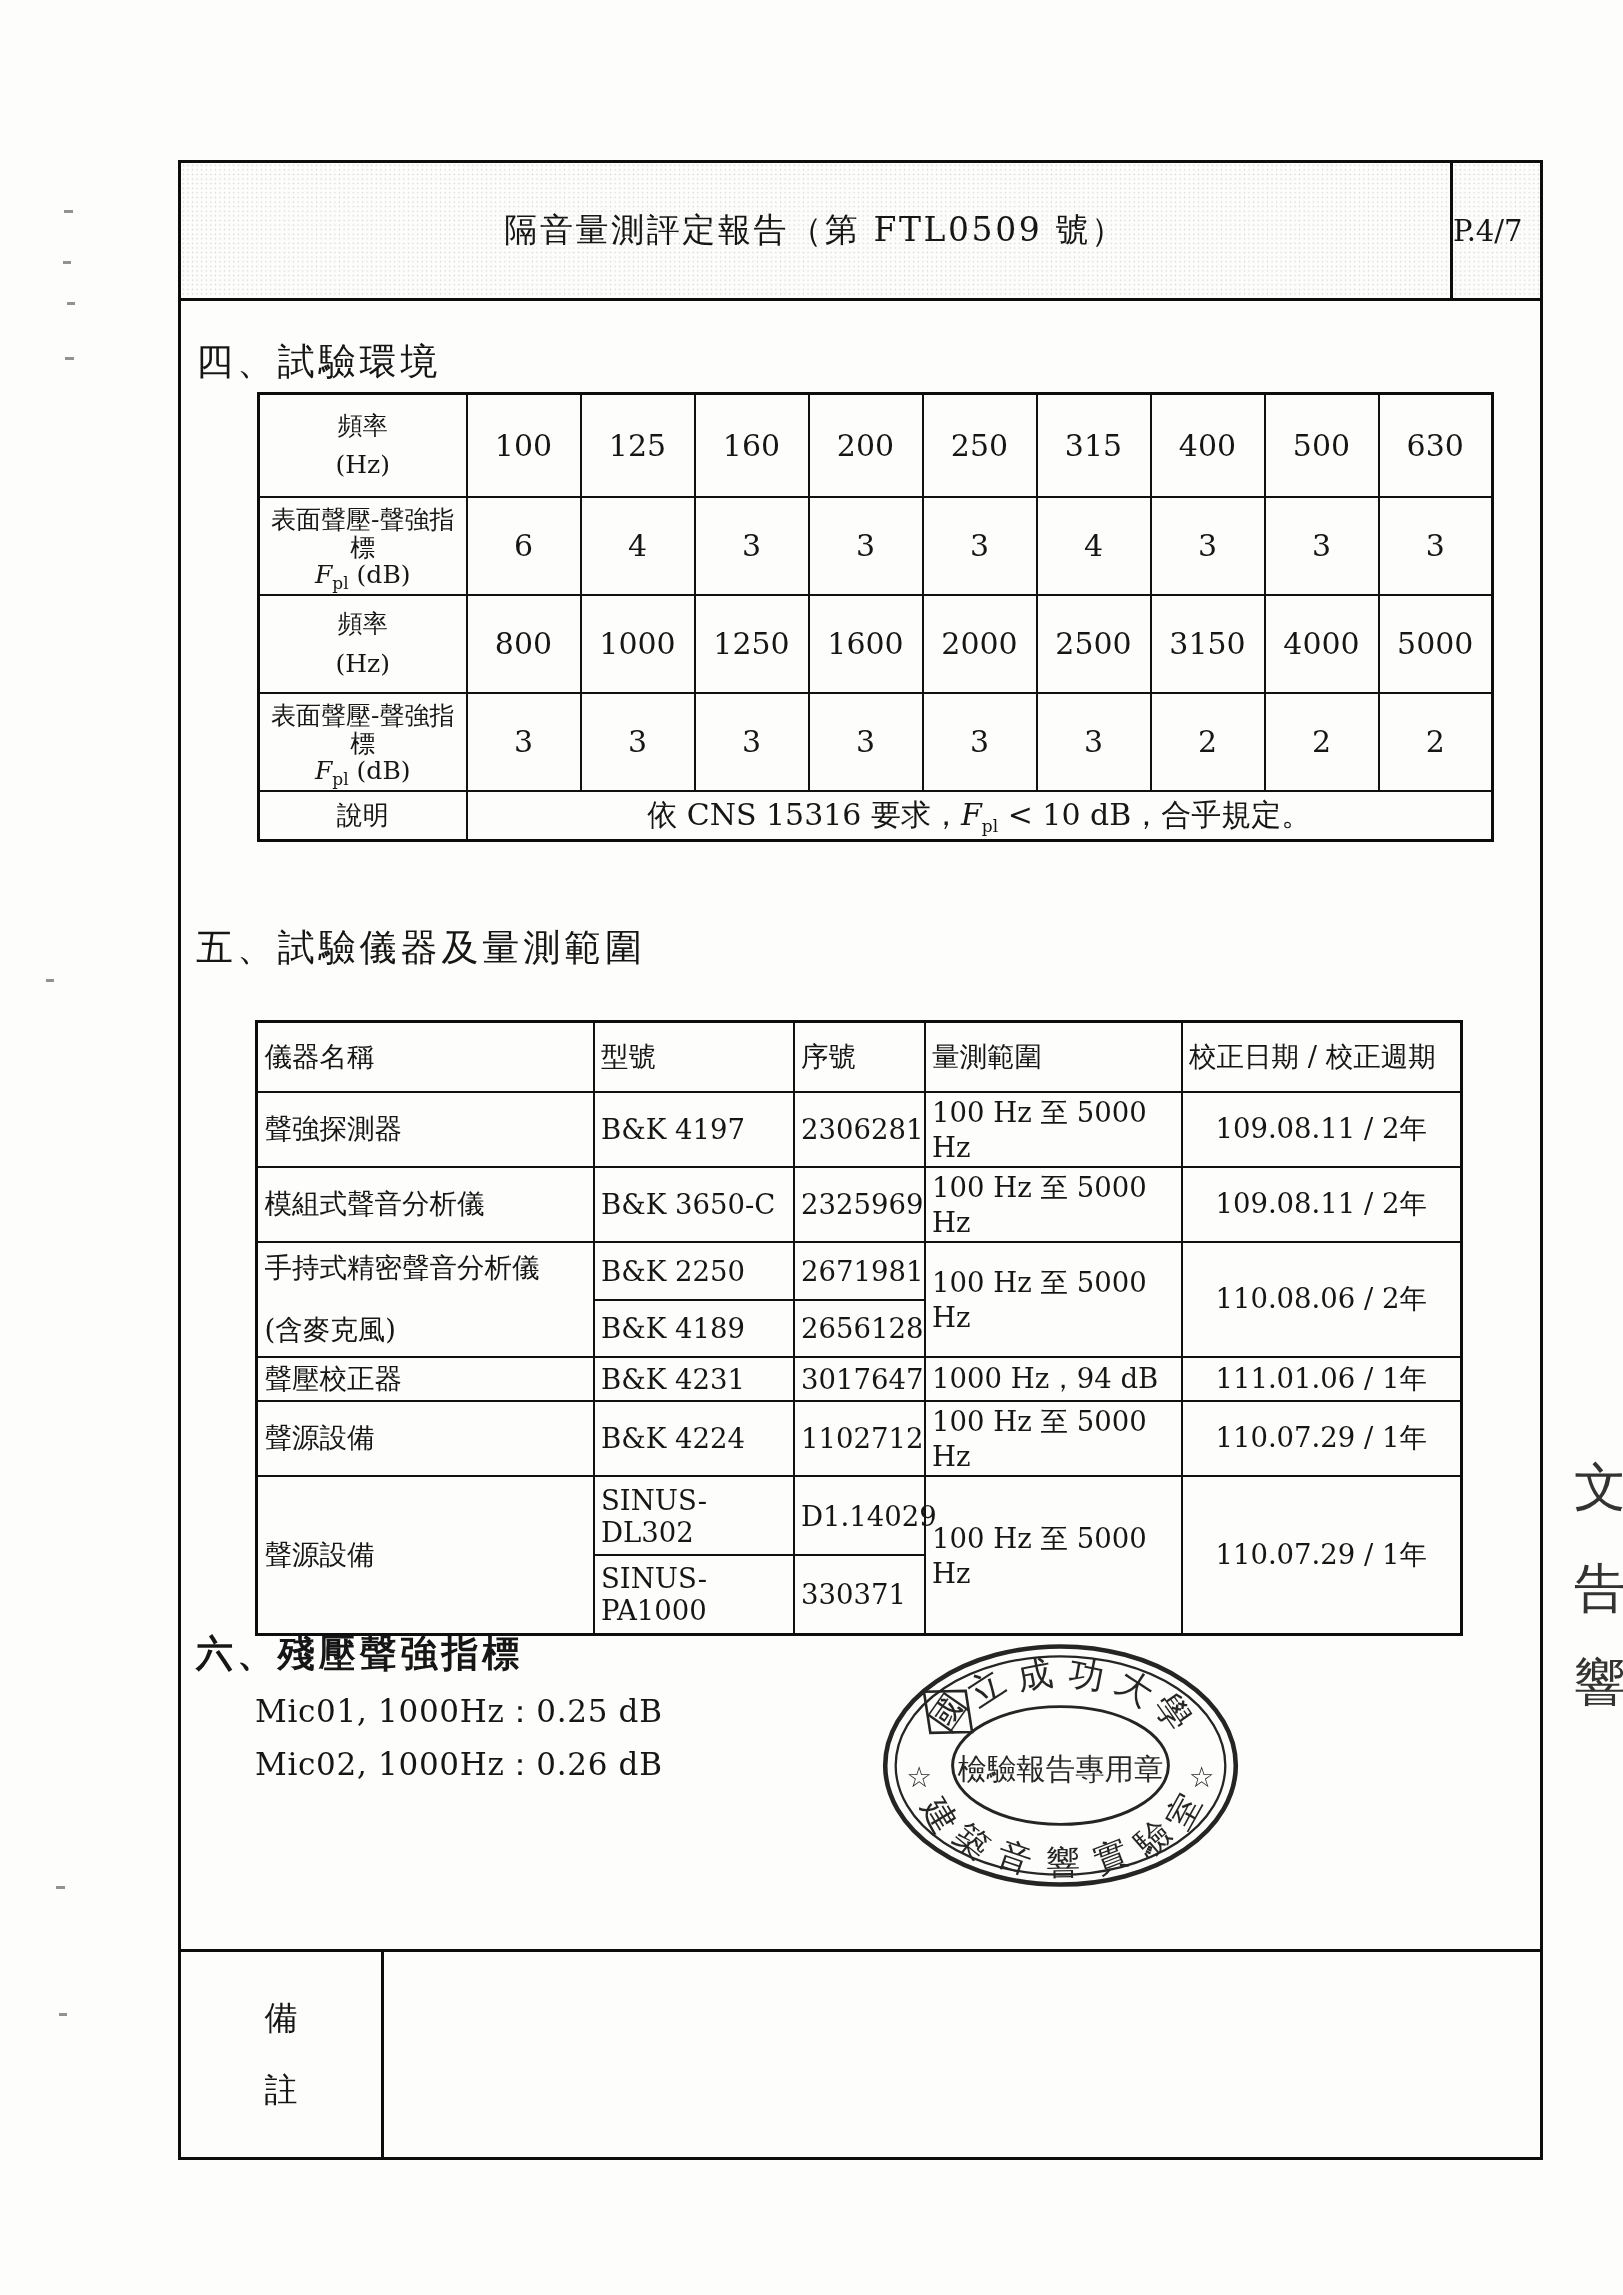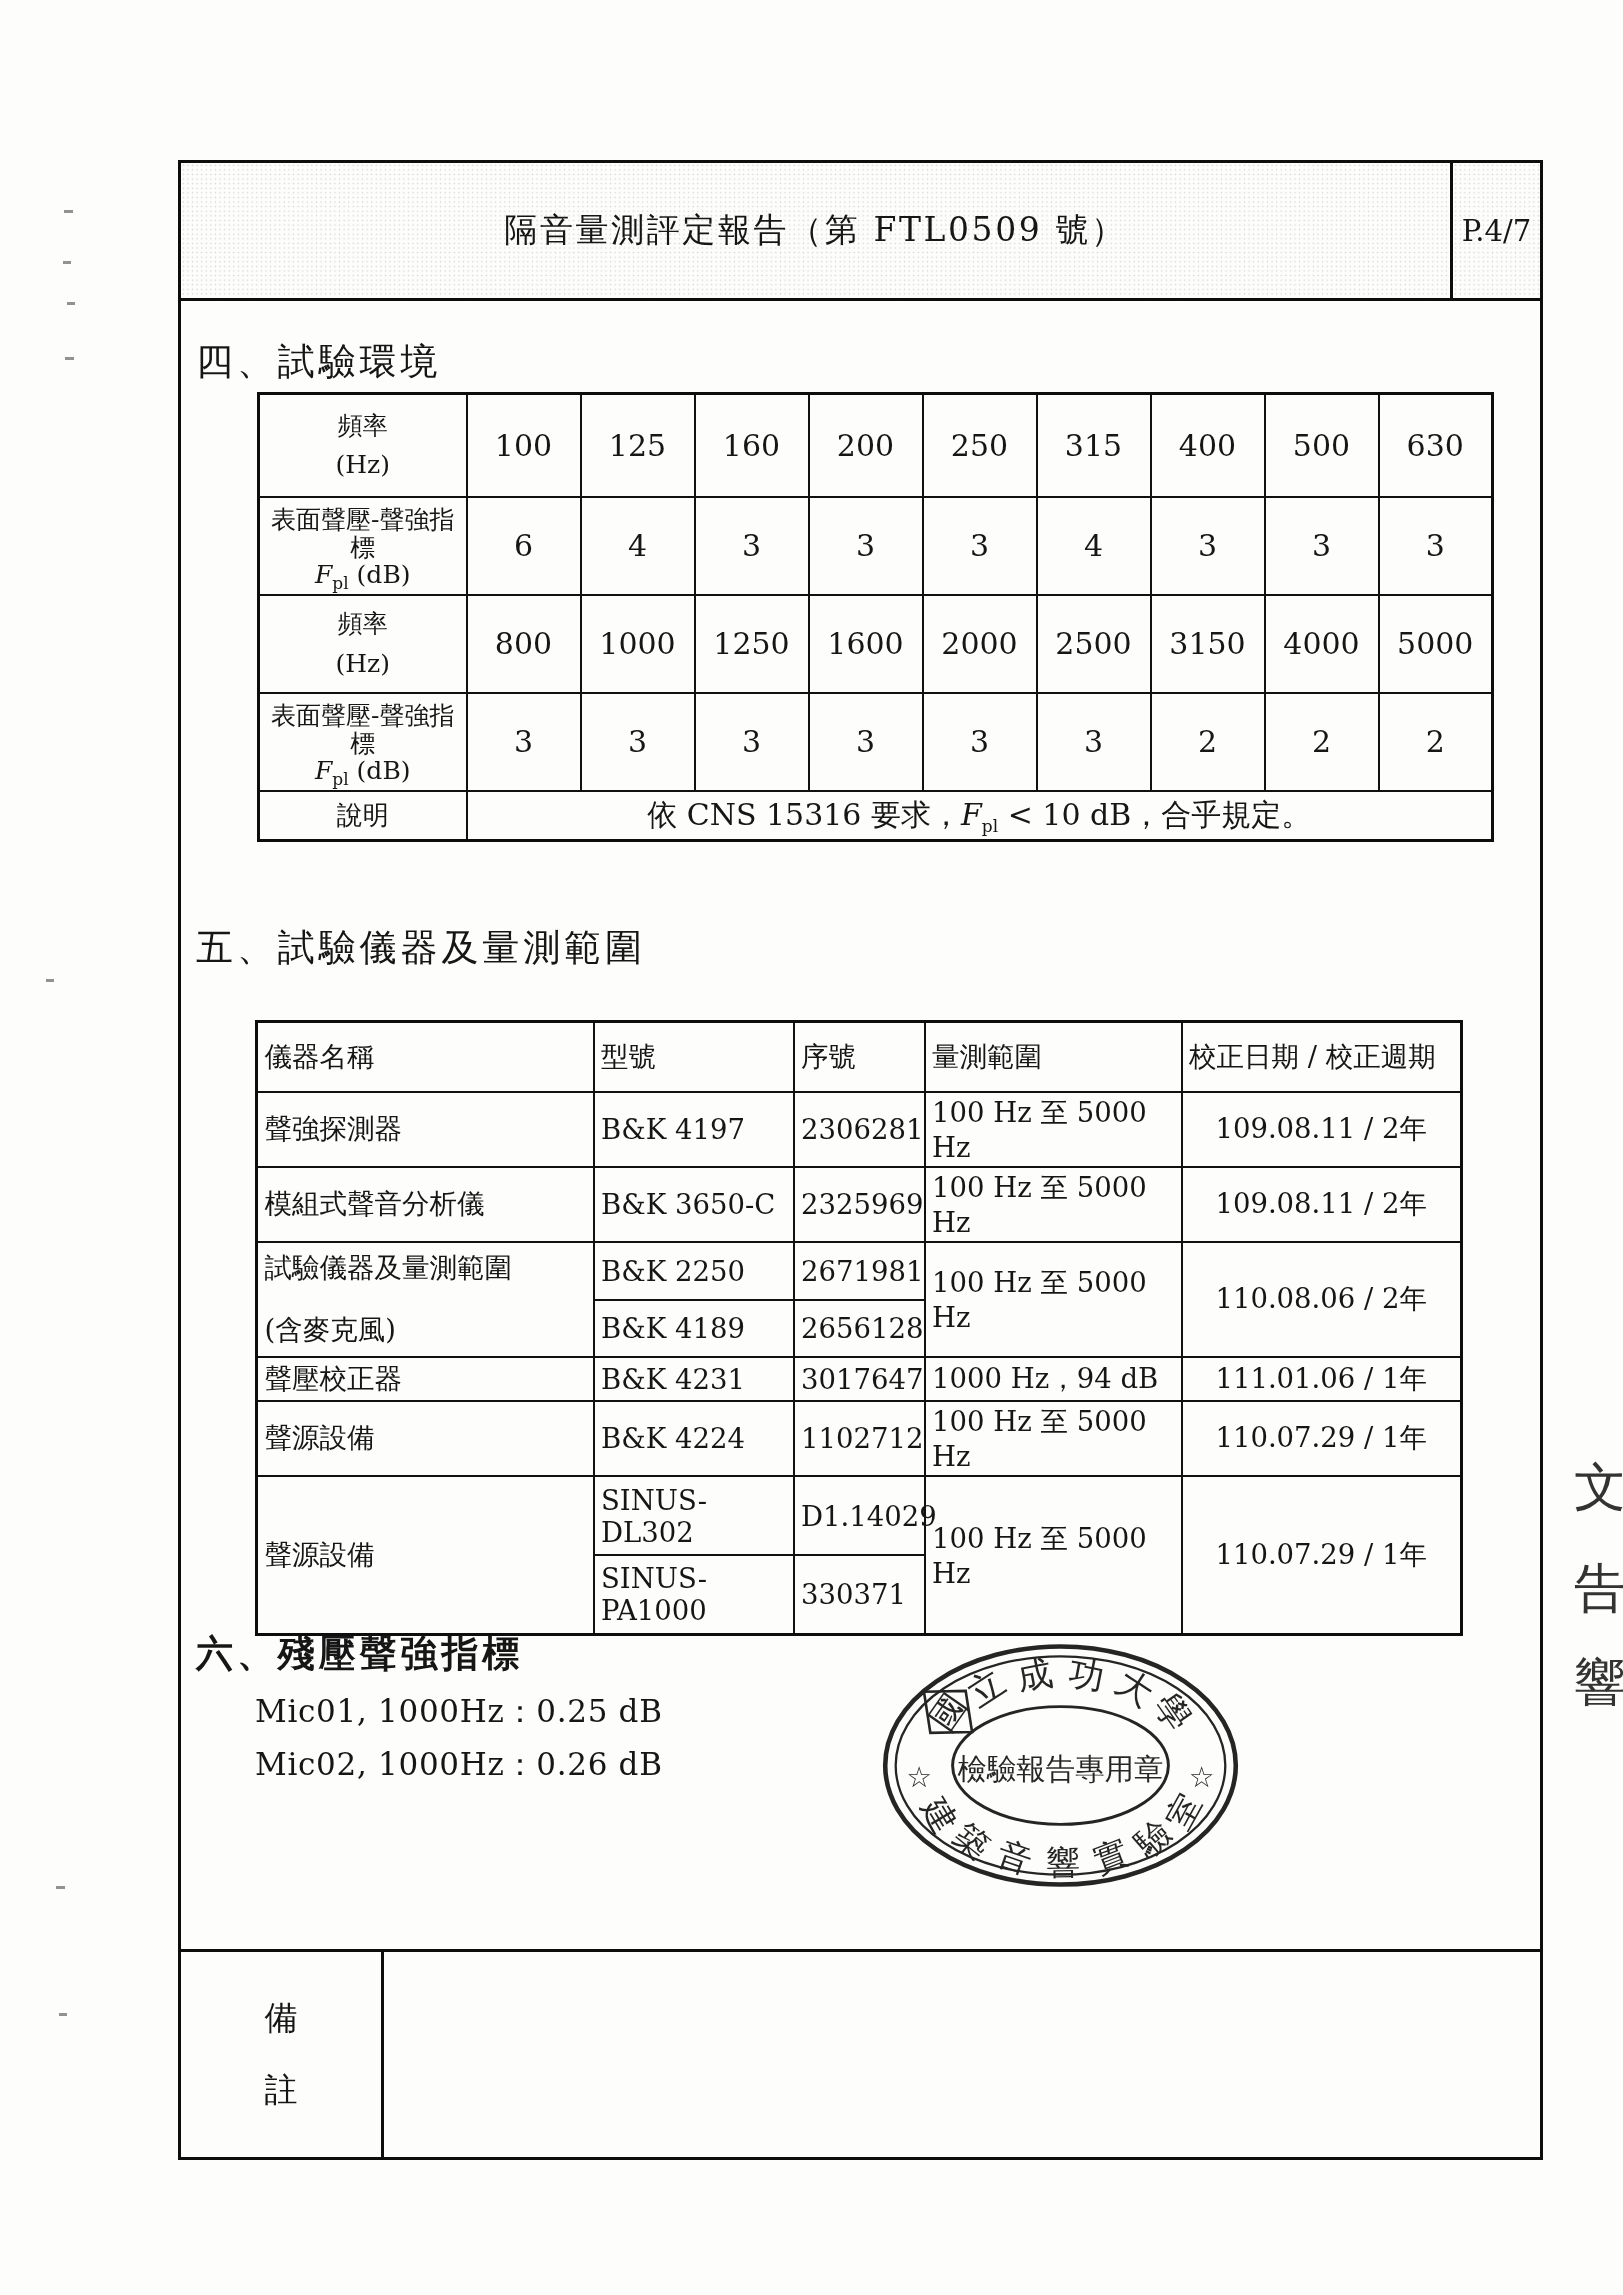--- a/index.html
+++ b/index.html
@@ -10,21 +10,21 @@
   }
   
   .frame{position:absolute;left:178px;top:160px;width:1365px;height:2000px;
     border:3.9px solid #0d0d0d;box-sizing:border-box;}
   .header-band{position:absolute;left:0;top:0;width:100%;height:138px;
     border-bottom:3.9px solid #0d0d0d;box-sizing:border-box;
     background-image:radial-gradient(circle,rgba(60,60,60,.22) 0.7px,transparent 1px);
     background-size:4.6px 4.6px;display:flex;}
   .header-title-cell{flex:0 0 1269px;display:flex;align-items:center;justify-content:center;}
   .header-title{font-size:33px;letter-spacing:2.6px;}
-  .header-page-cell{flex:1;border-left:3.3px solid #0d0d0d;display:flex;align-items:center;justify-content:center;}
+  .header-page-cell{flex:1;border-left:3.3px solid #0d0d0d;display:flex;align-items:center;justify-content:flex-start;}
   .header-page{font-size:29px;}
   
   .remark-band{position:absolute;left:0;bottom:0;width:100%;height:208px;
     border-top:3.9px solid #0d0d0d;box-sizing:border-box;}
   .remark-divider{position:absolute;left:200px;top:0;bottom:0;width:2.6px;background:#0d0d0d;}
   .remark-label{position:absolute;left:0;top:0;width:200px;height:100%;
     display:flex;flex-direction:column;align-items:center;justify-content:center;gap:27.5px;
     font-size:33px;}
   
   .sec-heading{position:absolute;font-size:37px;letter-spacing:3.9px;}
@@ -199,21 +199,21 @@
     <tr style="height:56px;">
       <td>模組式聲音分析儀</td>
       <td>B&amp;K 3650-C</td>
       <td>2325969</td>
       <td>100 Hz 至 5000 Hz</td>
       <td class="cal">109.08.11 / 2年</td>
     </tr>
     <tr style="height:58px;">
       <td rowspan="2">
         <div class="name-split">
-          <span>試驗儀器及量測範圍</span>
+          <span>手持式精密聲音分析儀</span>
           <span>(含麥克風)</span>
         </div>
       </td>
       <td>B&amp;K 2250</td>
       <td>2671981</td>
       <td rowspan="2">100 Hz 至 5000 Hz</td>
       <td rowspan="2" class="cal">110.08.06 / 2年</td>
     </tr>
     <tr style="height:57px;">
       <td>B&amp;K 4189</td>

